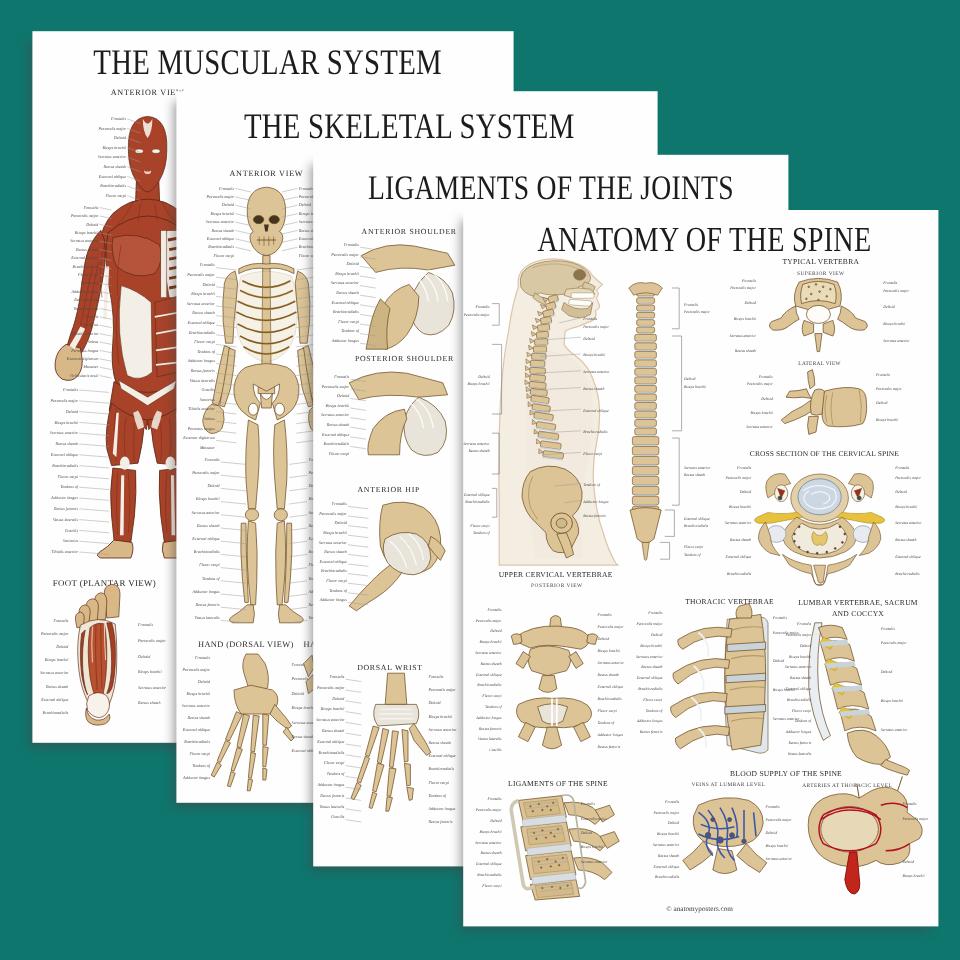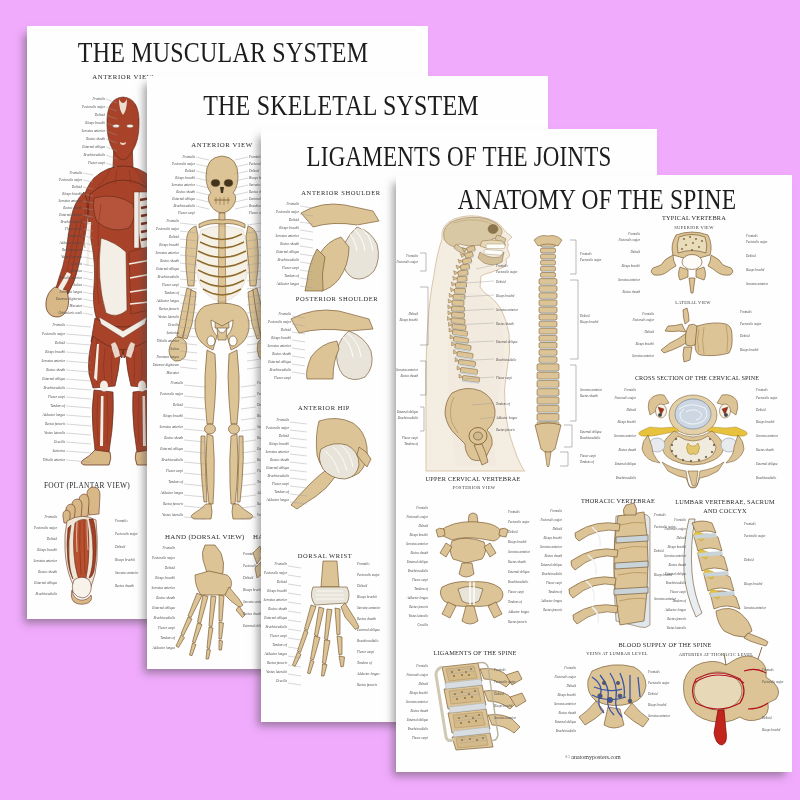--- a/index.html
+++ b/index.html
@@ -1,16 +1,16 @@
 <!DOCTYPE html>
 <html><head>
 <meta charset="utf-8">
 <style>
   html,body{margin:0;padding:0;background:#ffffff;}
-  #page{position:relative;width:800px;height:800px;background:#f0abfc;overflow:hidden;font-family:"Liberation Serif",serif;}
+  #page{position:relative;width:800px;height:800px;background:#0f766e;overflow:hidden;font-family:"Liberation Serif",serif;}
   .poster{position:absolute;background:#fefefe;overflow:hidden;}
   .poster svg{position:absolute;left:0;top:0;}
 </style>
 </head>
 <body>
 <div id="page">
 <div class="poster" id="p1" style="left:27px;top:26px;width:401px;height:593px;box-shadow:-5px 6px 8px -2px rgba(70,70,70,0.5);">
 <svg width="401" height="593" viewBox="0 0 401 593">
 <text x="0" y="0" transform="translate(196,36) scale(1,1.25)" font-size="24" letter-spacing="0.2" fill="#1c1c1c" text-anchor="middle">THE MUSCULAR SYSTEM</text>
 <text x="96" y="53" font-size="6.8" letter-spacing="0.6" fill="#2a2a2a" text-anchor="middle">ANTERIOR VIEW</text>
@@ -659,21 +659,21 @@
 <line x1="27" y1="491" x2="40" y2="493" stroke="#999" stroke-width="0.4"></line>
 <line x1="27" y1="500" x2="40" y2="502" stroke="#999" stroke-width="0.4"></line>
 <line x1="27" y1="509" x2="40" y2="511" stroke="#999" stroke-width="0.4"></line>
 <line x1="27" y1="518" x2="40" y2="520" stroke="#999" stroke-width="0.4"></line>
 <line x1="27" y1="527" x2="40" y2="529" stroke="#999" stroke-width="0.4"></line>
 <line x1="27" y1="536" x2="40" y2="538" stroke="#999" stroke-width="0.4"></line>
 <line x1="27" y1="545" x2="40" y2="547" stroke="#999" stroke-width="0.4"></line>
 <line x1="27" y1="554" x2="40" y2="556" stroke="#999" stroke-width="0.4"></line>
 </svg>
 </div>
-<div class="poster" id="p4" style="left:396px;top:175px;width:396px;height:597px;box-shadow:-5px 6px 8px -2px rgba(70,70,70,0.5);">
+<div class="poster" id="p4" style="left:386px;top:175px;width:396px;height:597px;box-shadow:-5px 6px 8px -2px rgba(70,70,70,0.5);">
 <svg width="396" height="597" viewBox="0 0 396 597">
 <text x="0" y="0" transform="translate(201,34) scale(1,1.25)" font-size="23.5" letter-spacing="0.2" fill="#1c1c1c" text-anchor="middle">ANATOMY OF THE SPINE</text>
 <text x="298" y="45" font-size="6.3" letter-spacing="0.2" fill="#2a2a2a" text-anchor="middle">TYPICAL VERTEBRA</text>
 <text x="298" y="54" font-size="4.5" letter-spacing="0.4" fill="#3a3a3a" text-anchor="middle">SUPERIOR VIEW</text>
 <text x="297" y="129" font-size="4.4" letter-spacing="0.3" fill="#3a3a3a" text-anchor="middle">LATERAL VIEW</text>
 <text x="301" y="205" font-size="6.2" letter-spacing="0.1" fill="#2a2a2a" text-anchor="middle">CROSS SECTION OF THE CERVICAL SPINE</text>
 <text x="77" y="306" font-size="6.3" letter-spacing="0.2" fill="#2a2a2a" text-anchor="middle">UPPER CERVICAL VERTEBRAE</text>
 <text x="78" y="314" font-size="4.5" letter-spacing="0.4" fill="#3a3a3a" text-anchor="middle">POSTERIOR VIEW</text>
 <text x="222" y="328" font-size="6.3" letter-spacing="0.2" fill="#2a2a2a" text-anchor="middle">THORACIC VERTEBRAE</text>
 <text x="329" y="329" font-size="6.3" letter-spacing="0.2" fill="#2a2a2a" text-anchor="middle">LUMBAR VERTEBRAE, SACRUM</text>

